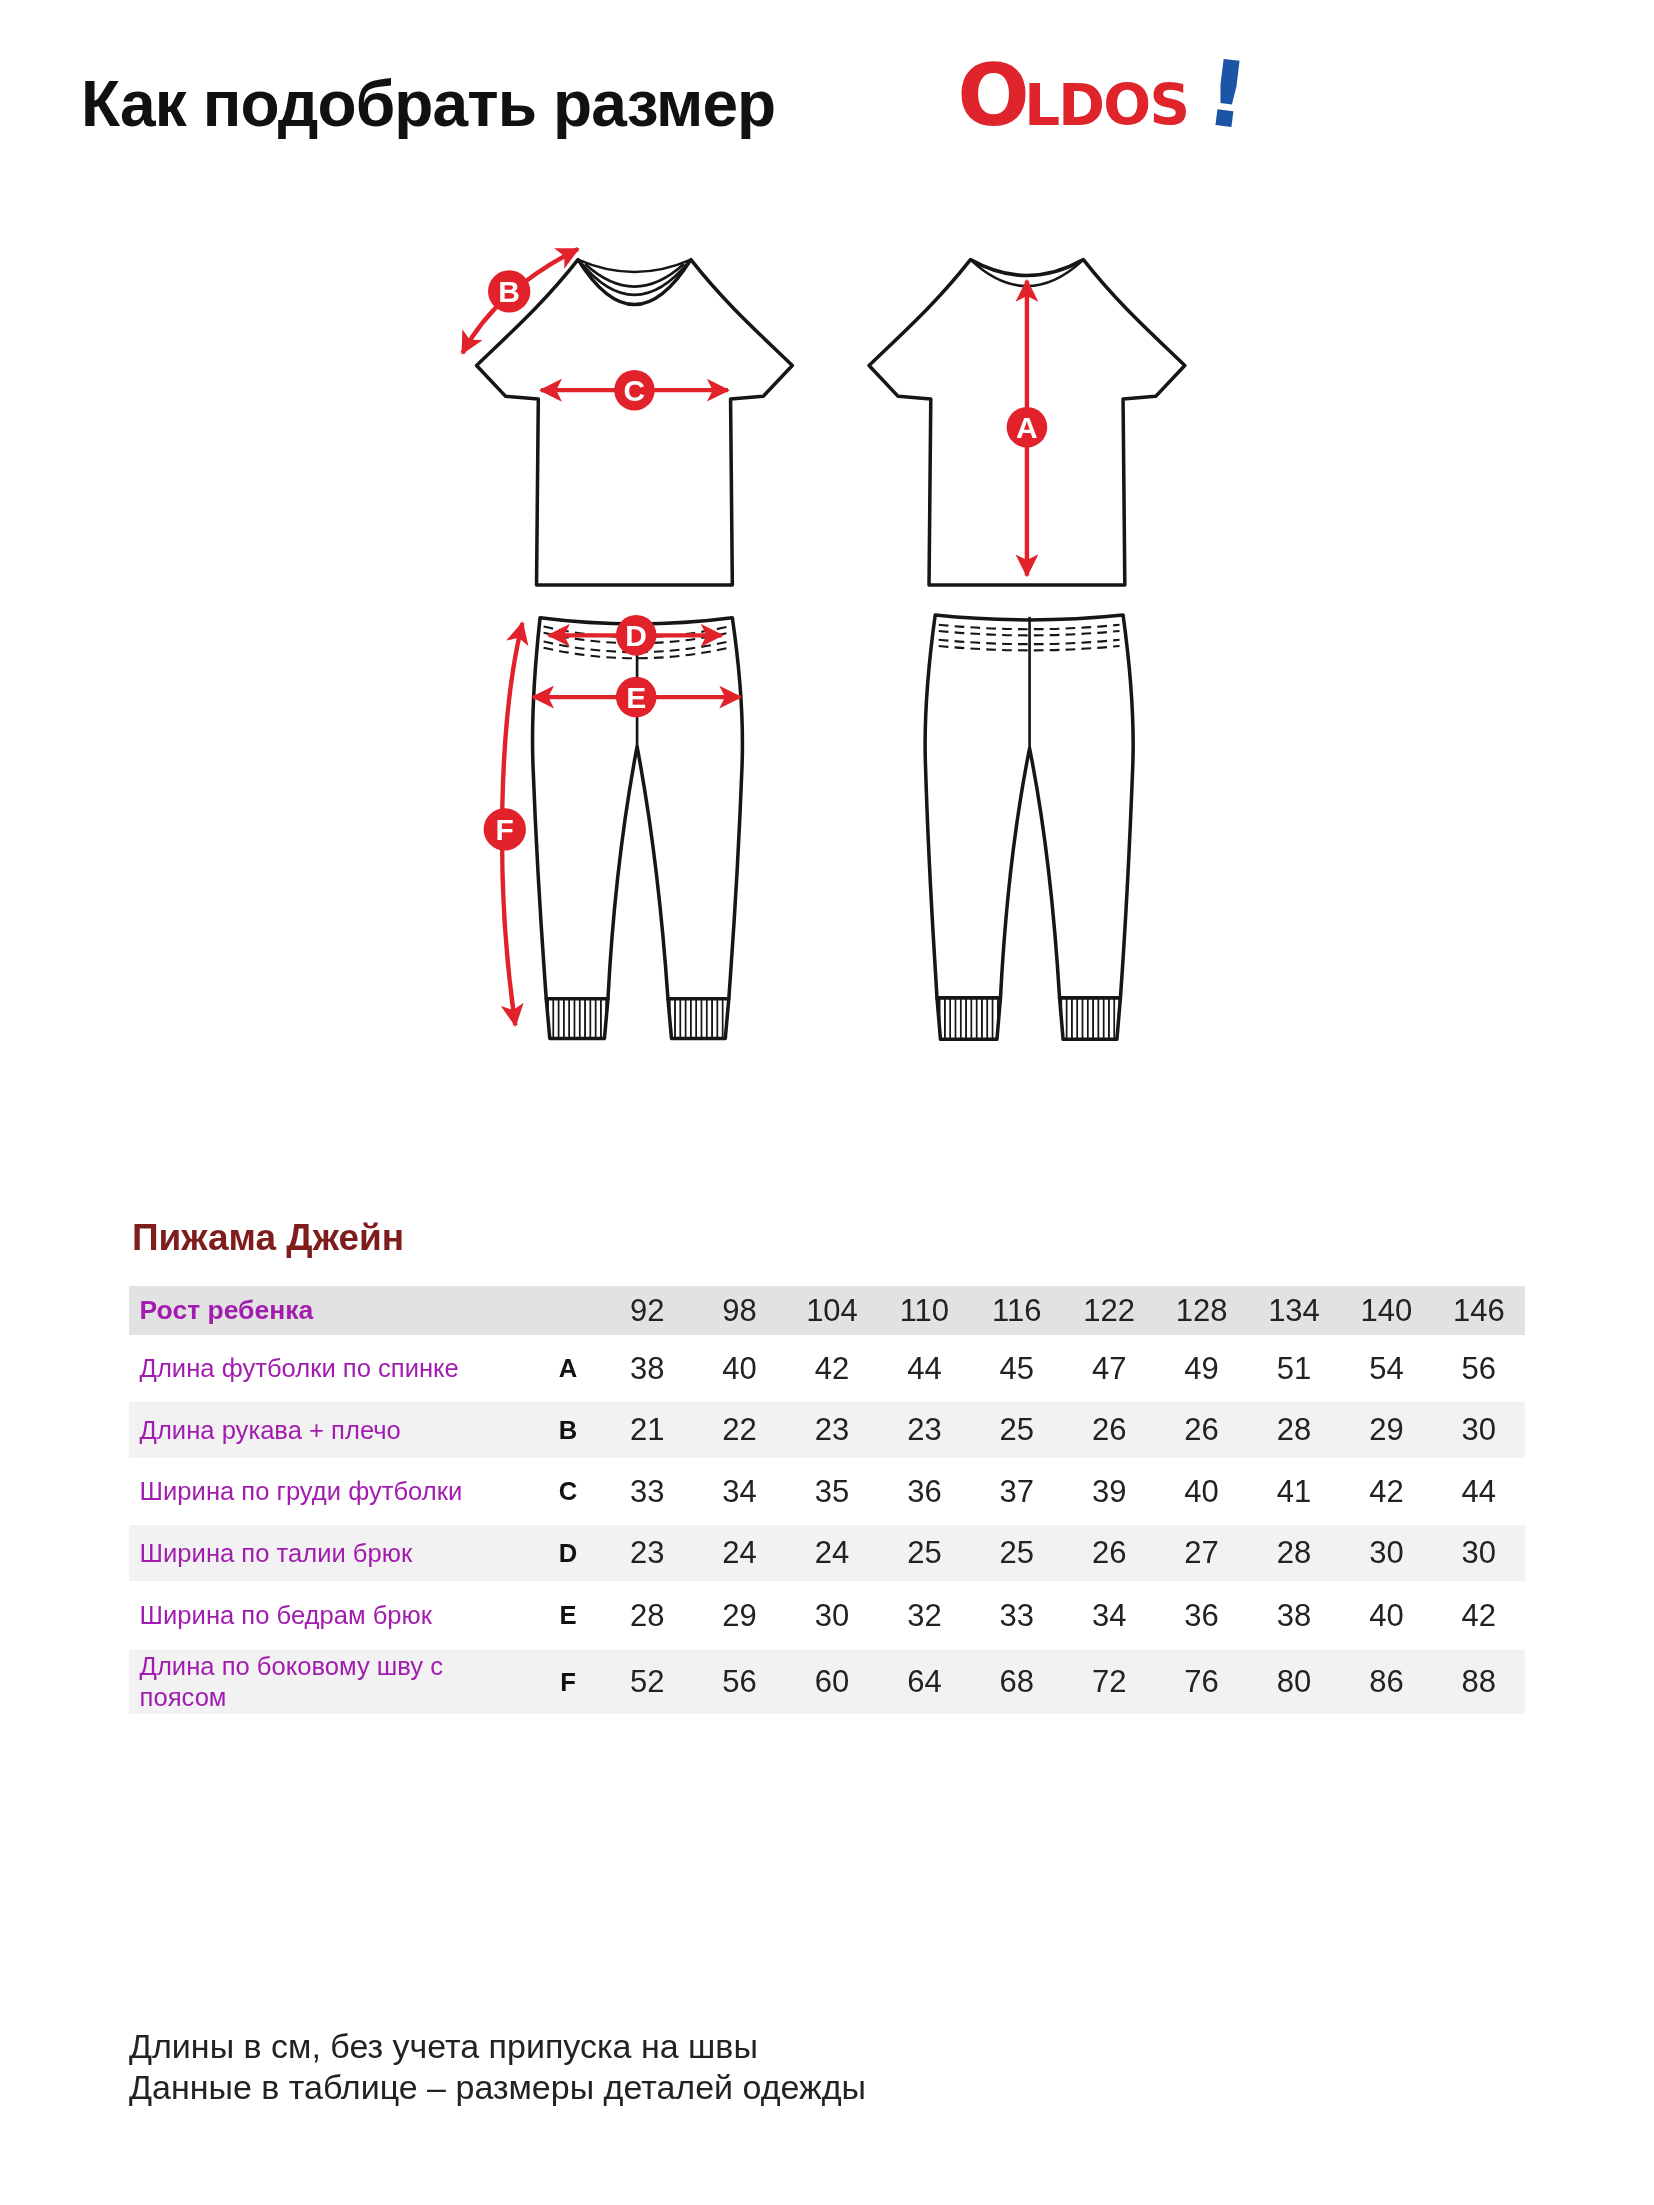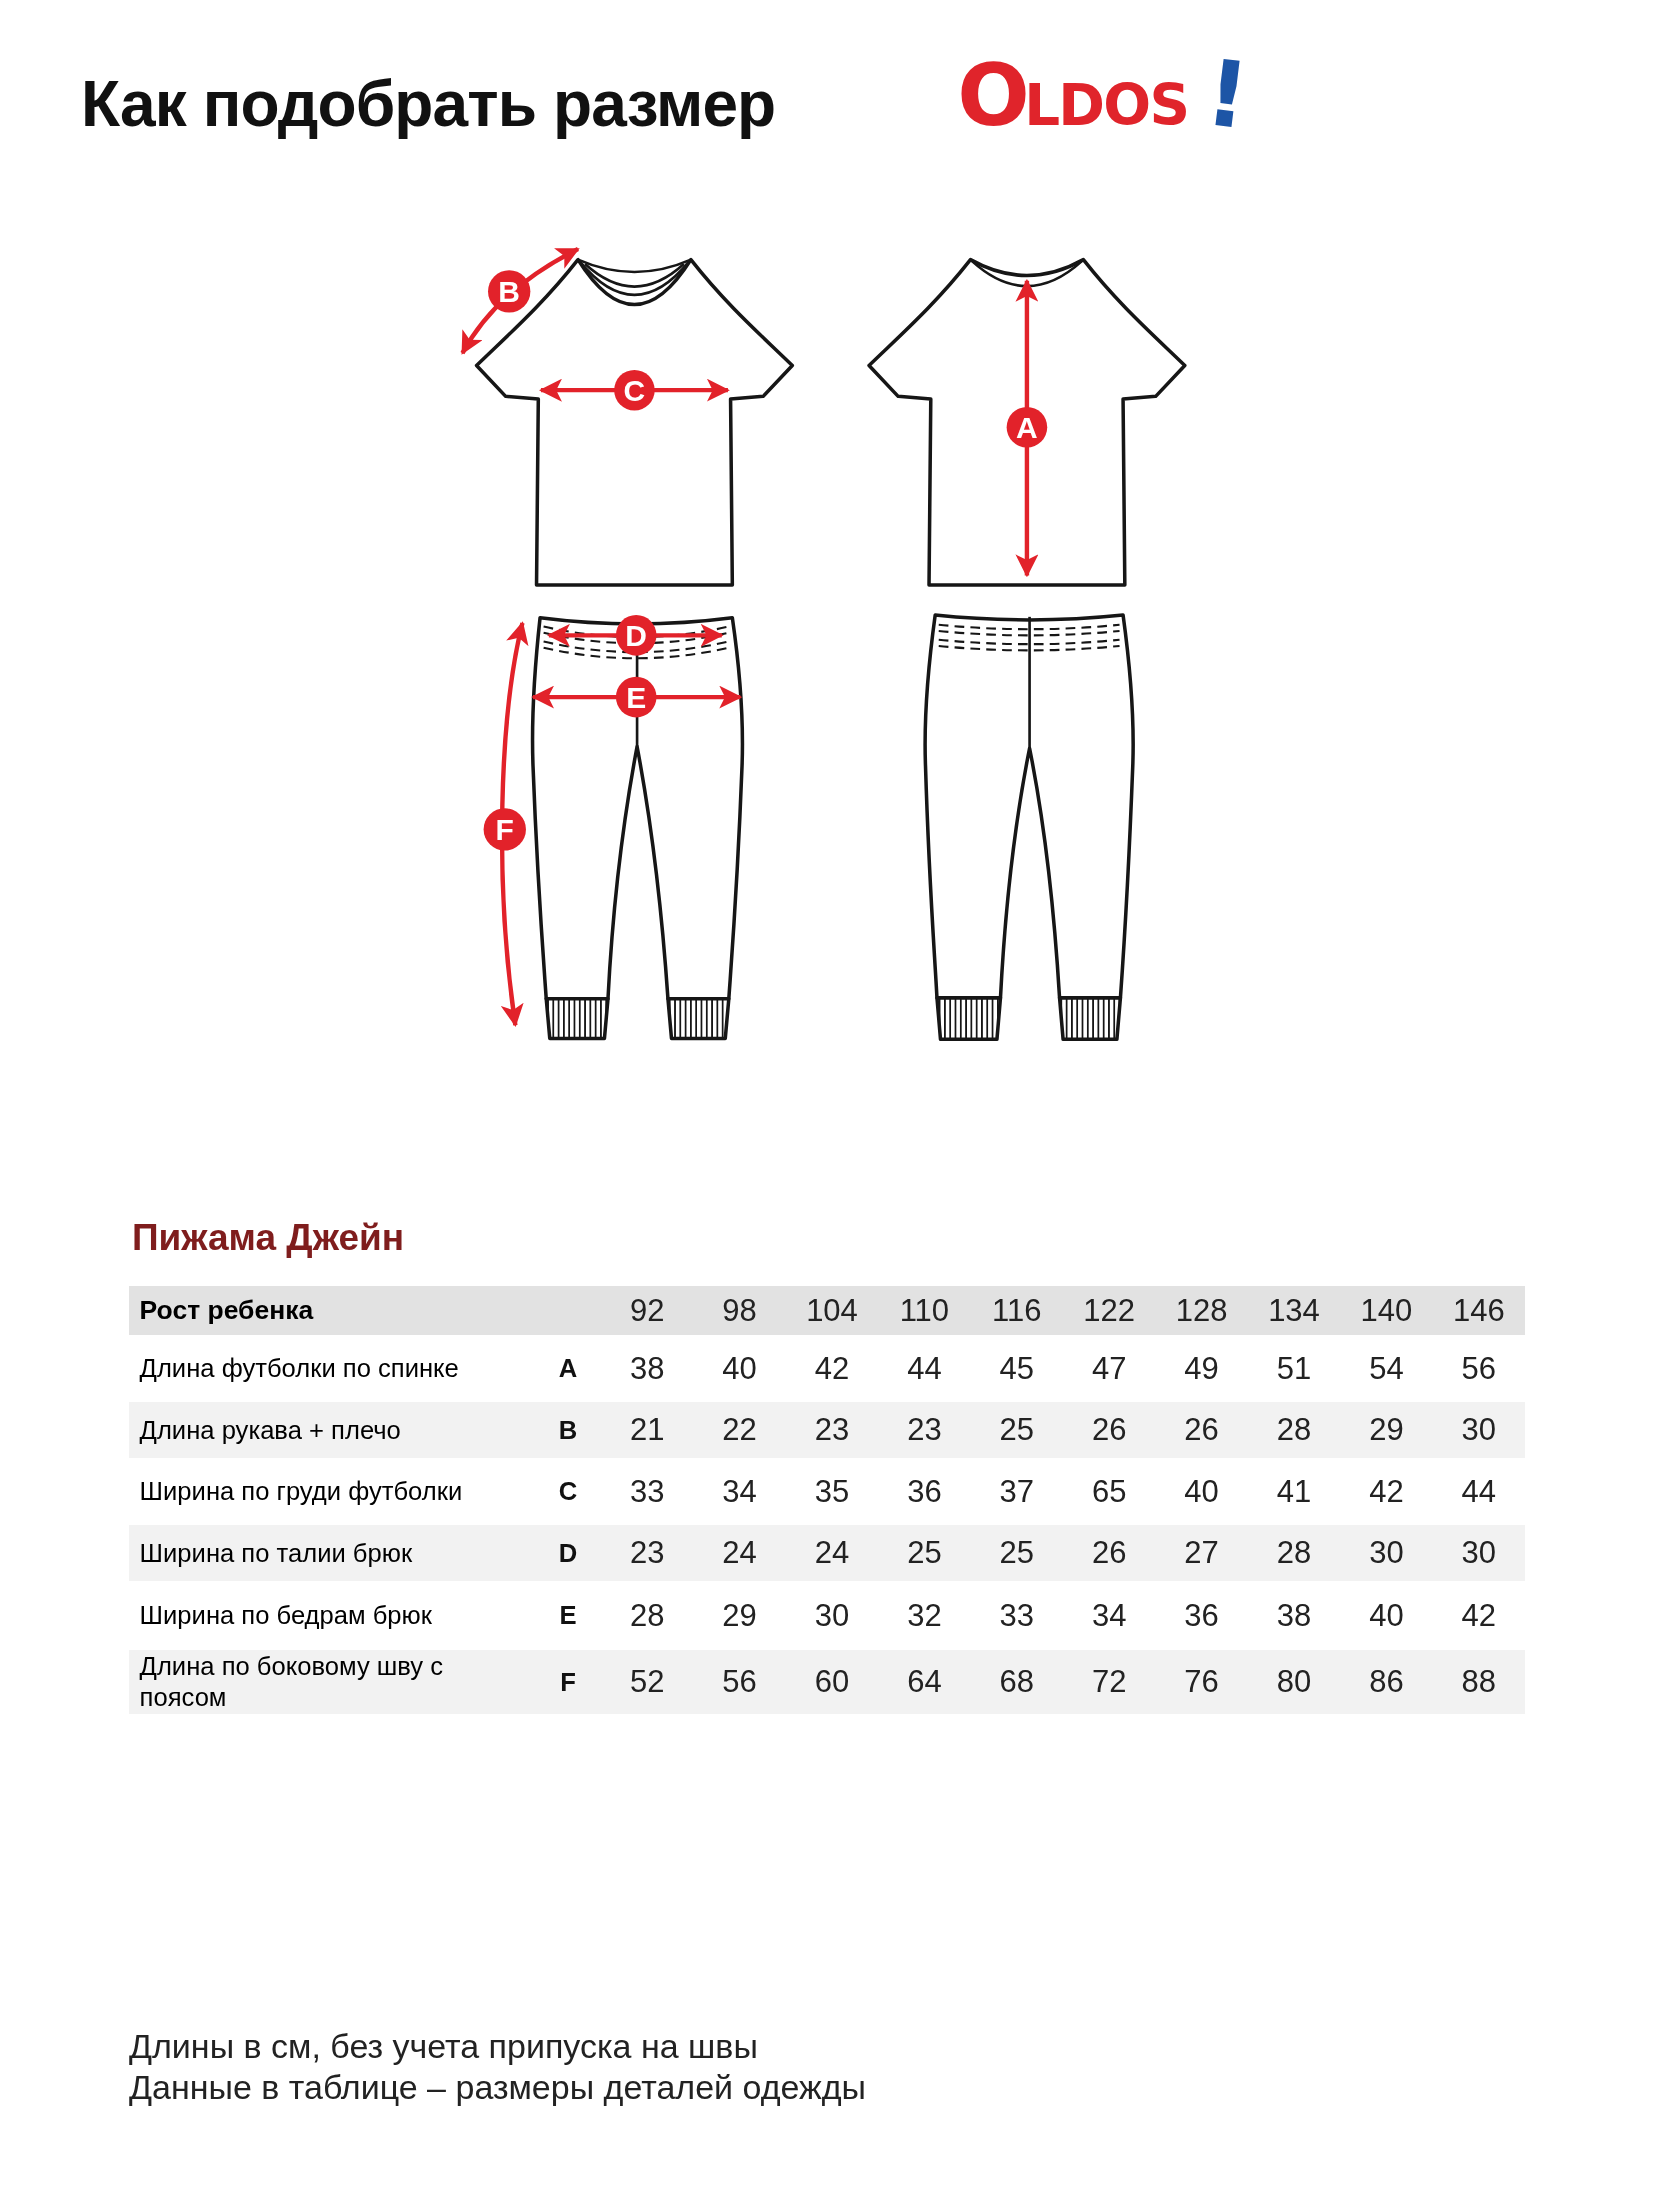--- a/index.html
+++ b/index.html
@@ -6,21 +6,21 @@
   .page{position:relative;width:1626px;height:2206px;background:#ffffff;
         font-family:"Liberation Sans",sans-serif;color:#1c1c1c;overflow:hidden;}
   .abs{position:absolute;}
   .page-title{left:81px;top:67px;font-size:64px;font-weight:700;letter-spacing:-0.9px;color:#111;}
   .product-title{left:132px;top:1217px;font-size:37px;font-weight:700;color:#7f1d1d;}
   
   .size-table{left:129px;top:1286px;width:1396px;}
   .trow{display:grid;grid-template-columns:406px 66px repeat(10,1fr);align-items:center;}
   .trow.hdr{background:#e2e2e2;}
   .trow.gray{background:#f2f2f2;}
-  .cell-label{font-size:25.6px;padding-left:10.6px;max-width:335px;line-height:1.2;color:#000000;}
+  .cell-label{font-size:25.6px;padding-left:10.6px;max-width:335px;line-height:1.2;color:#a21caf;}
   .hdr .cell-label{font-weight:700;font-size:26.5px;max-width:379px;}
   .cell-letter{font-size:25.6px;font-weight:700;text-align:center;color:#111;}
   .cell-num{font-size:31px;text-align:center;color:#222;font-weight:400;}
   
   .notes{left:129px;top:2026px;font-size:34px;line-height:41px;color:#222;}
   .notes p{margin:0;}
 </style>
 </head>
 <body>
 
@@ -165,21 +165,21 @@
         <div class="cell-num">30</div>
       </div>
       <div class="trow white" style="height: 67px;">
         <div class="cell-label">Ширина по груди футболки</div>
         <div class="cell-letter">C</div>
         <div class="cell-num">33</div>
         <div class="cell-num">34</div>
         <div class="cell-num">35</div>
         <div class="cell-num">36</div>
         <div class="cell-num">37</div>
-        <div class="cell-num">65</div>
+        <div class="cell-num">39</div>
         <div class="cell-num">40</div>
         <div class="cell-num">41</div>
         <div class="cell-num">42</div>
         <div class="cell-num">44</div>
       </div>
       <div class="trow gray" style="height: 56px;">
         <div class="cell-label">Ширина по талии брюк</div>
         <div class="cell-letter">D</div>
         <div class="cell-num">23</div>
         <div class="cell-num">24</div>

